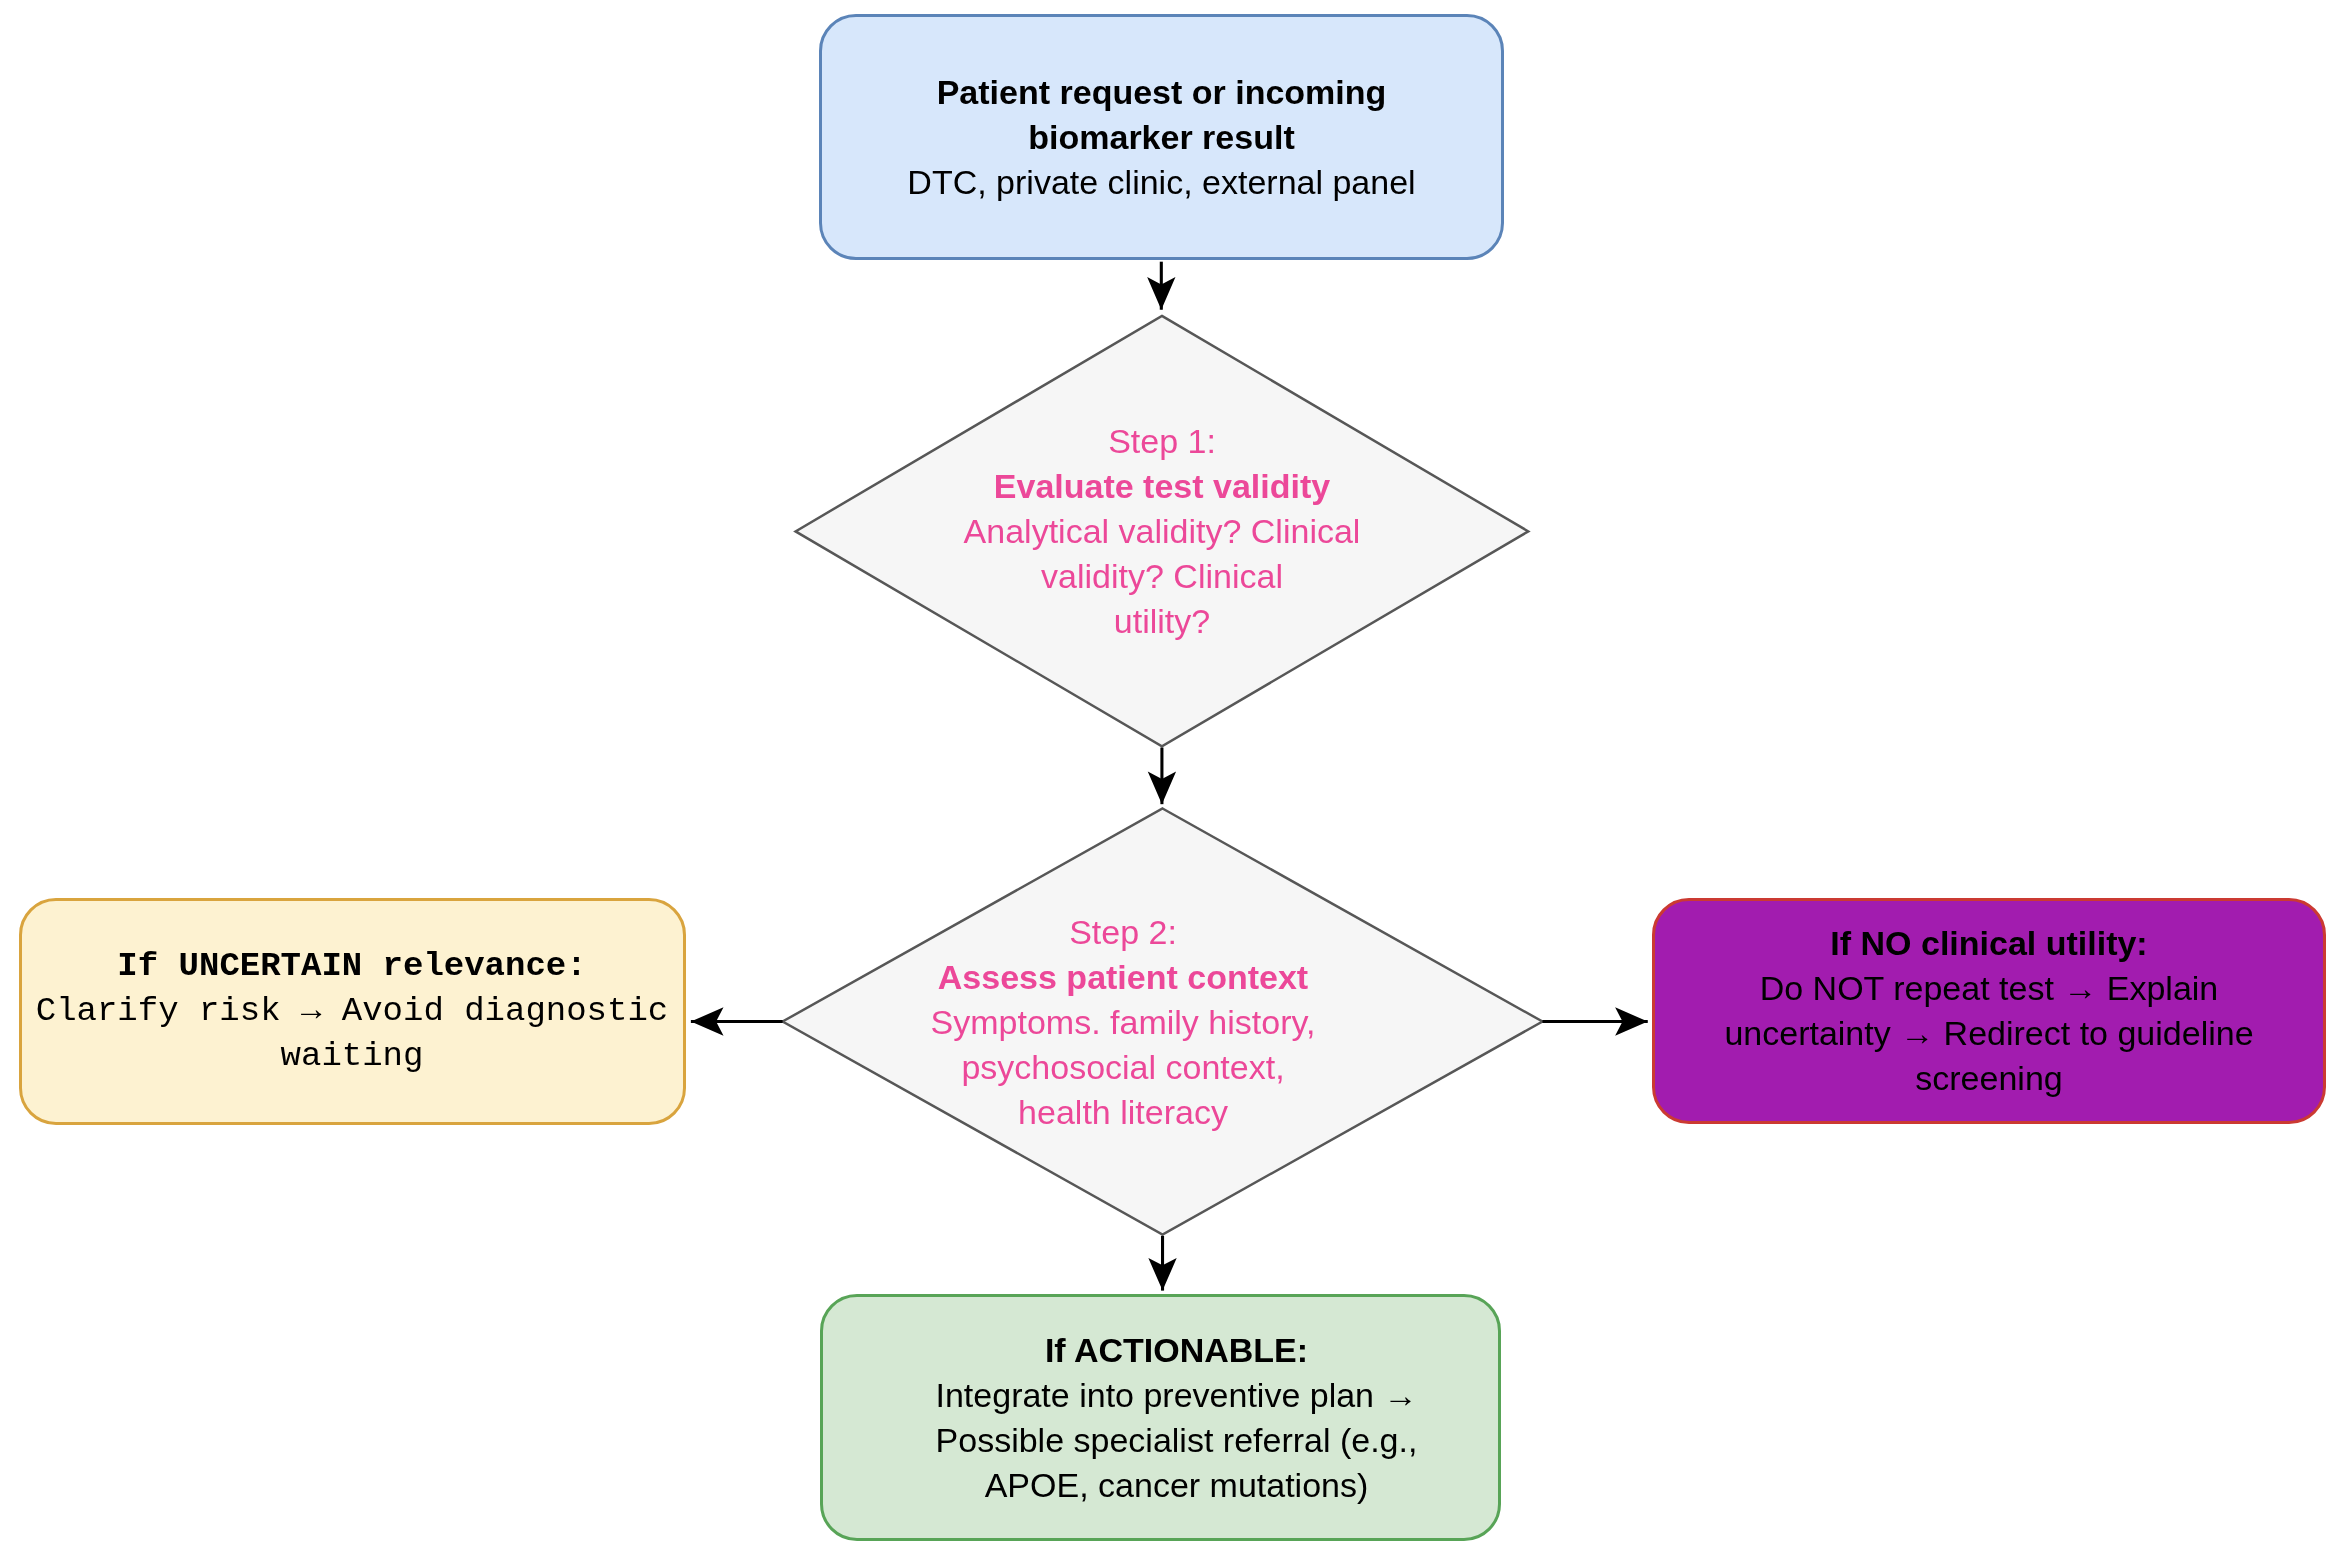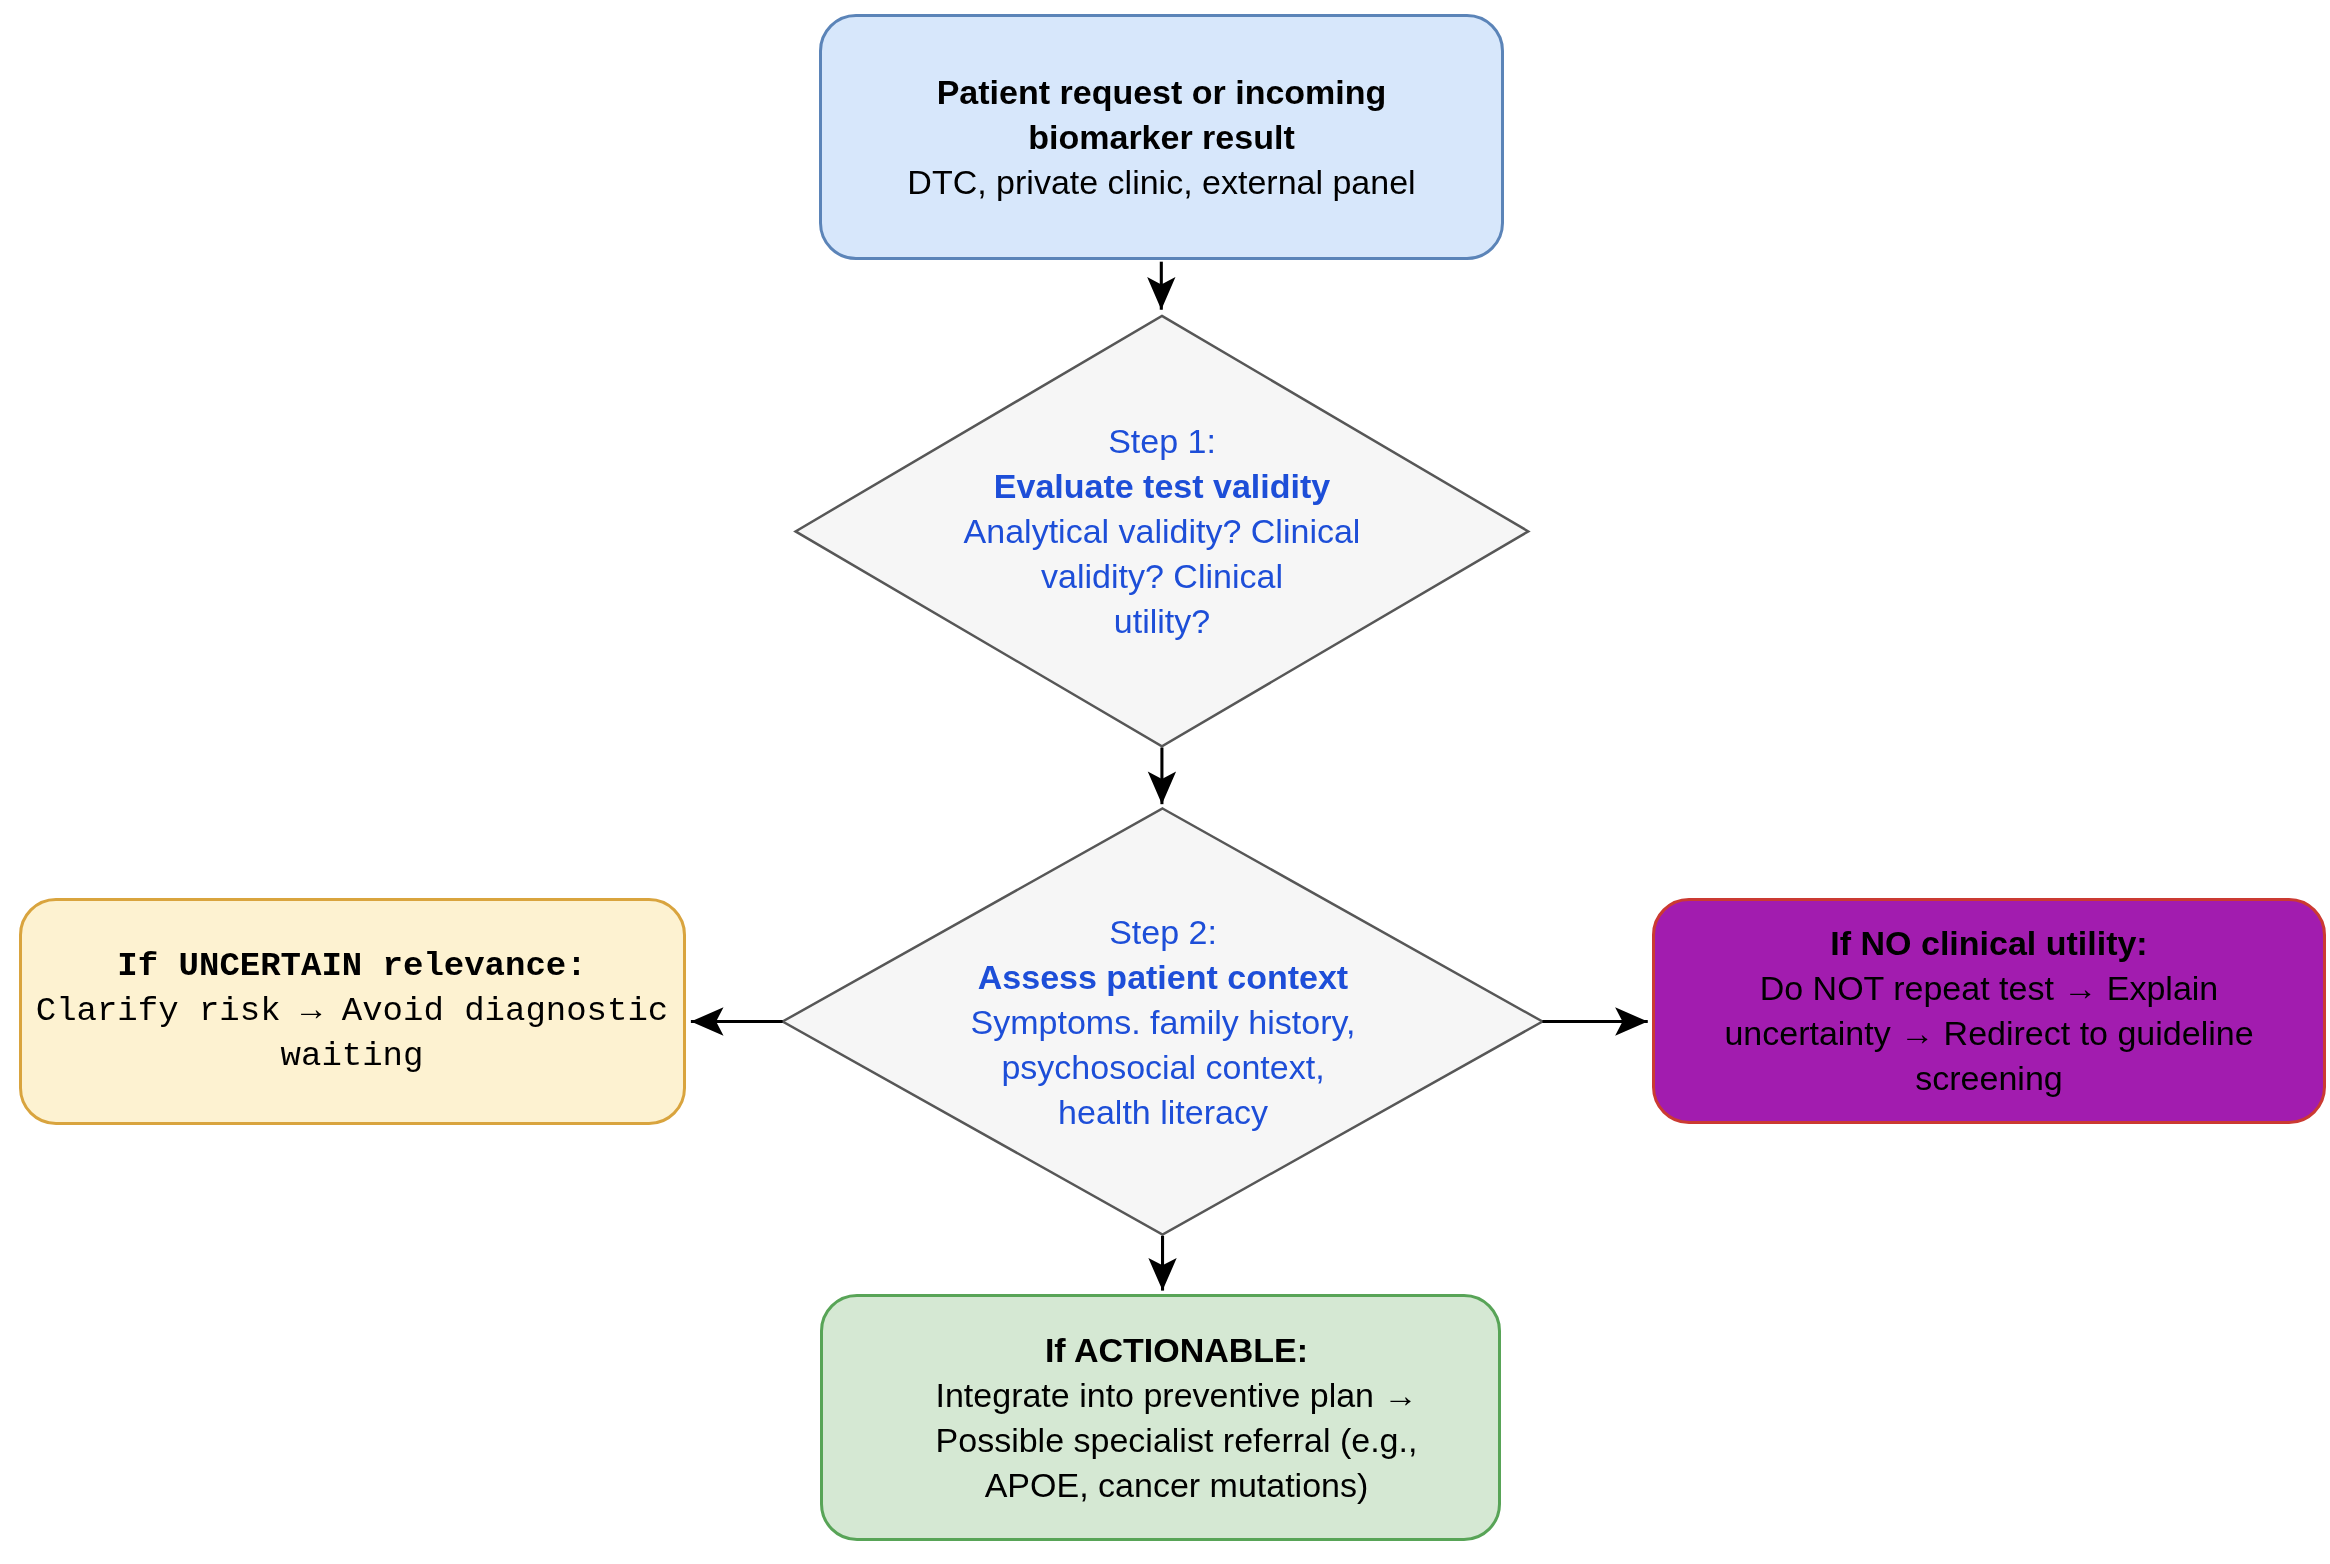--- a/index.html
+++ b/index.html
@@ -37,29 +37,29 @@
     border-radius: 37px;
     border: 3.7px solid #000;
   }
   .line {
     font-size: 34px;
     line-height: 45px;
     white-space: nowrap;
     color: #000000;
   }
   .bold { font-weight: 700; }
-  .diamond-text .line { color: #1d4ed8; }
+  .diamond-text .line { color: #ec4899; }
 
   .node-source     { left: 819px; top: 14px;   width: 685px; height: 246px; background: #d7e7fb; border-color: #5b84b8; }
   .node-uncertain  { left: 18.5px;   top: 898px; width: 667px; height: 227px; background: #fdf2d1; border-color: #d9a43e; font-family: Liberation Mono, monospace; }
   .node-noutility  { left: 1652px; top: 898px; width: 674px; height: 226px; background: #a21caf; border-color: #cb3a32; }
   .node-actionable { left: 820px; top: 1294px; width: 681px; height: 247px; background: #d5e8d3; border-color: #58a457; padding-left: 32px; }
 
   .dtext1 { left: 854px; top: 414px;  width: 616px; height: 234px; }
-  .dtext2 { left: 855px; top: 905px; width: 616px; height: 234px; }
+  .dtext2 { left: 815px; top: 905px; width: 616px; height: 234px; }
 </style>
 </head>
 <body>
 
 <div class="canvas">
 
   <svg class="layer" viewBox="0 0 3784 2540">
     <defs>
       <marker id="ah" markerUnits="userSpaceOnUse" markerWidth="60" markerHeight="50" refX="55" refY="25" orient="auto">
         <path d="M2,2 L55,25 L2,48 L14,25 Z" fill="#000000"></path>

